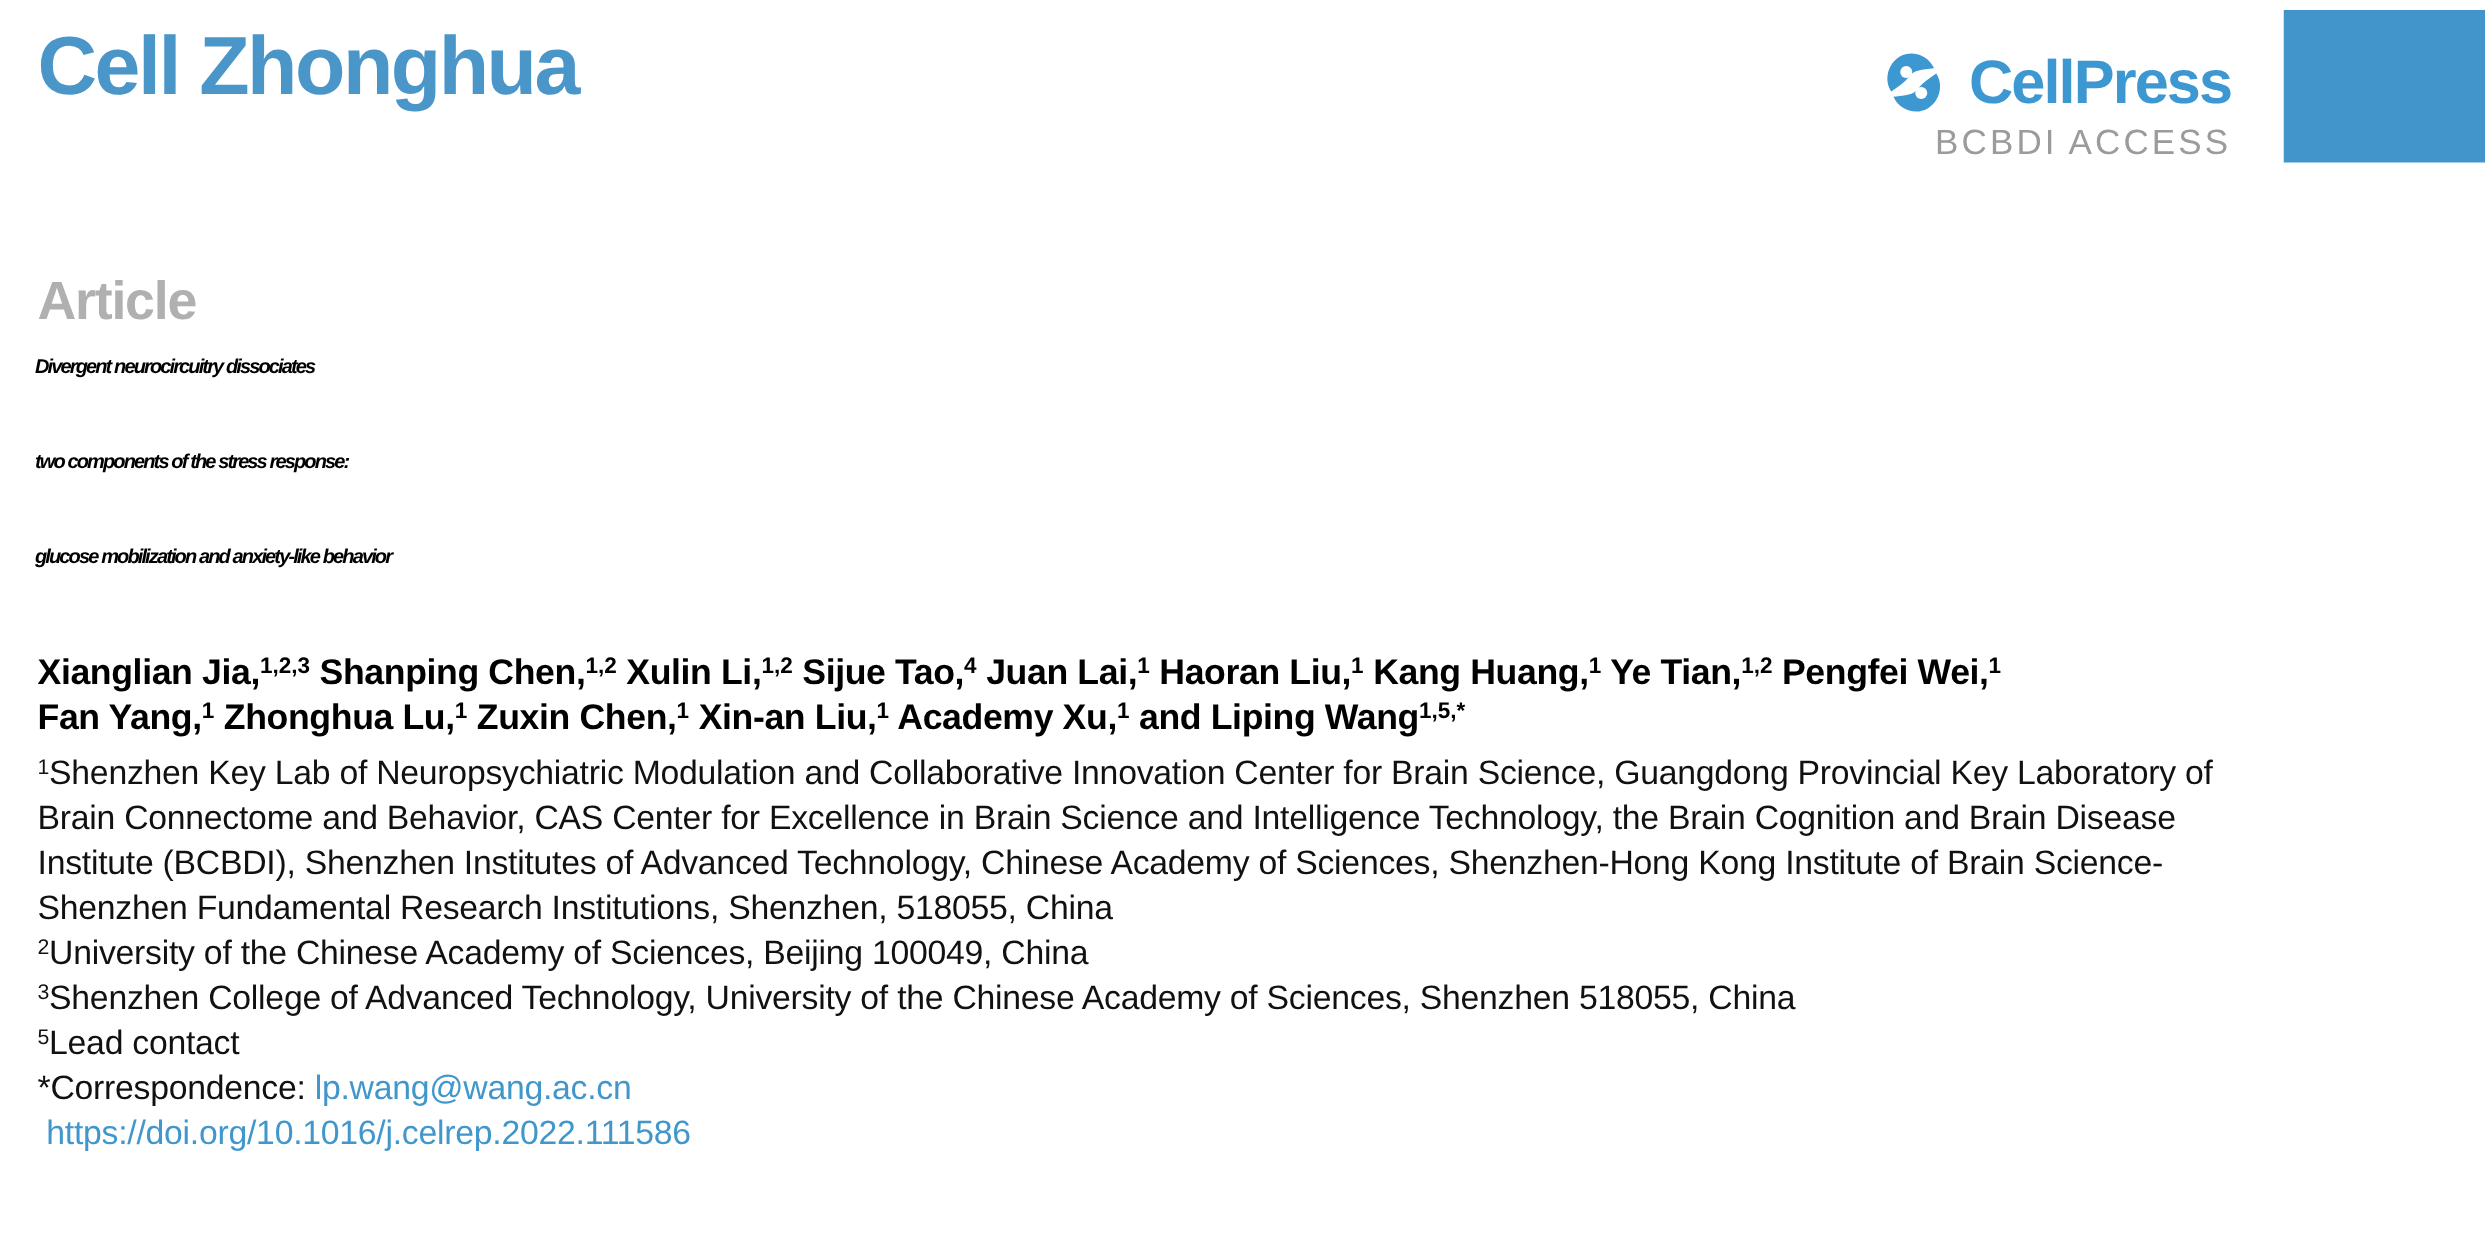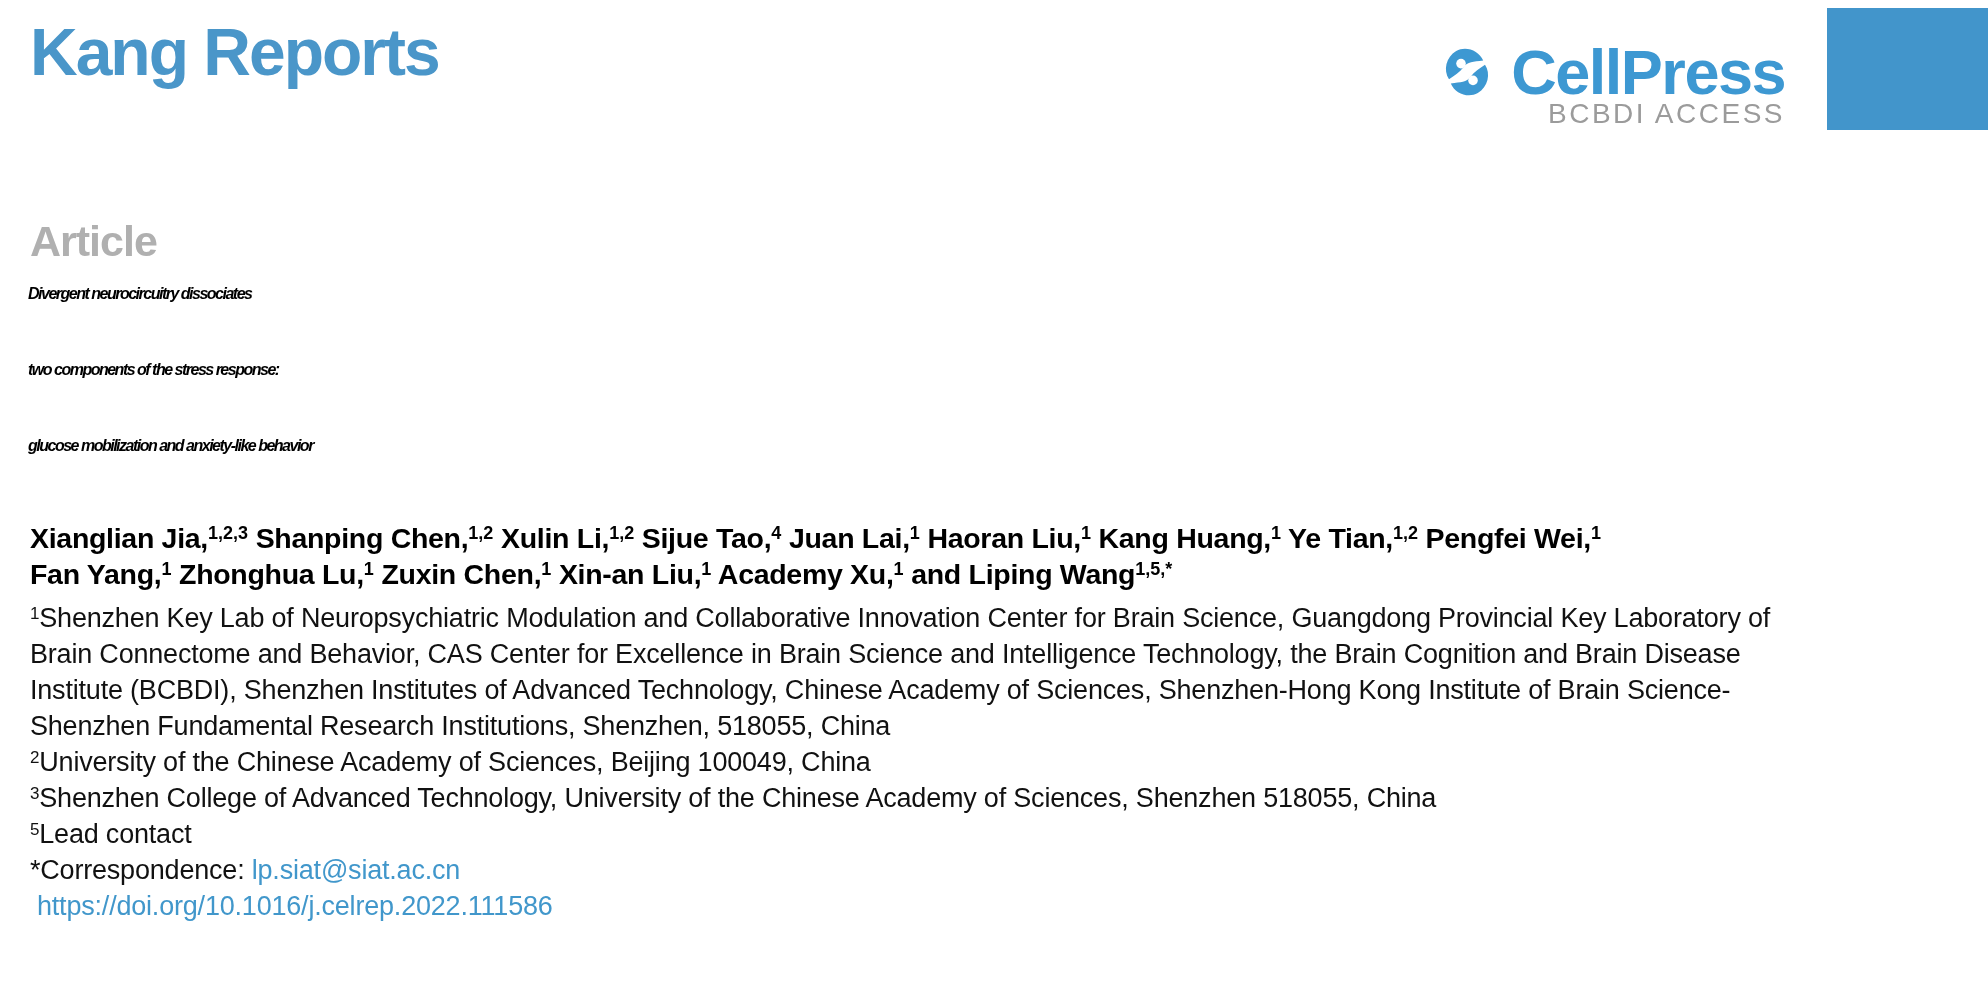--- a/index.html
+++ b/index.html
@@ -29,21 +29,21 @@
   }
   .cellpress-group {
     position: absolute;
     top: 36px;
     right: 203px;
     display: flex;
     align-items: center;
     gap: 14px;
   }
   .cellpress-wordmark {
-    font-size: 63px;
+    font-size: 49px;
     font-weight: 700;
     letter-spacing: -1.5px;
     color: #3D98D2;
   }
   .swirl-icon {
     width: 60px;
     height: 60px;
     display: block;
   }
   .open-access {
@@ -130,21 +130,21 @@
   }
   .doi-line {
     padding-left: 7px;
   }
 </style>
 </head>
 <body>
 
 <div class="page">
 
-  <div class="journal-logo">Kang Reports</div>
+  <div class="journal-logo">Cell Zhonghua</div>
 
   <div class="cellpress-group">
     <svg class="swirl-icon" viewBox="0 0 100 100" xmlns="http://www.w3.org/2000/svg">
       <path fill="#3D98D2" d="M77,31 C70,14 48,6 32,15 C15,25 10,47 20,62 C29,56 38,50 44,42 C51,33 60,33 77,31 Z"></path>
       <path fill="#3D98D2" d="M23,69 C30,86 52,94 68,85 C85,75 90,53 80,38 C71,44 62,50 56,58 C49,67 40,67 23,69 Z"></path>
       <circle cx="40" cy="36" r="8" fill="#ffffff"></circle>
       <circle cx="60" cy="64" r="8" fill="#ffffff"></circle>
     </svg>
     <span class="cellpress-wordmark">CellPress</span>
   </div>
@@ -166,20 +166,20 @@
       <div><span>Fan Yang,</span><sup>1</sup> <span>Zhonghua Lu,</span><sup>1</sup> <span>Zuxin Chen,</span><sup>1</sup> <span>Xin-an Liu,</span><sup>1</sup> <span>Academy Xu,</span><sup>1</sup> <span>and Liping Wang</span><sup>1,5,*</sup></div>
     </div>
 
   <div class="affils">
     <div><sup>1</sup>Shenzhen Key Lab of Neuropsychiatric Modulation and Collaborative Innovation Center for Brain Science, Guangdong Provincial Key Laboratory of Brain Connectome and Behavior, CAS Center for Excellence in Brain Science and Intelligence Technology, the Brain Cognition and Brain Disease Institute (BCBDI), Shenzhen Institutes of Advanced Technology, Chinese Academy of Sciences, Shenzhen-Hong Kong Institute of Brain Science-Shenzhen Fundamental Research Institutions, Shenzhen, 518055, China</div>
       <div><sup>2</sup>University of the Chinese Academy of Sciences, Beijing 100049, China</div>
       <div><sup>3</sup>Shenzhen College of Advanced Technology, University of the Chinese Academy of Sciences, Shenzhen 518055, China</div>
       <div><sup>5</sup>Lead contact</div>
       <div id="corr-line">
       <span>*Correspondence:</span>
-      <a class="link">lp.siat@siat.ac.cn</a>
+      <a class="link">lp.wang@wang.ac.cn</a>
     </div>
     <div class="doi-line">
       <a class="link">https://doi.org/10.1016/j.celrep.2022.111586</a>
     </div>
   </div>
 
 </div>
 
 </body></html>

